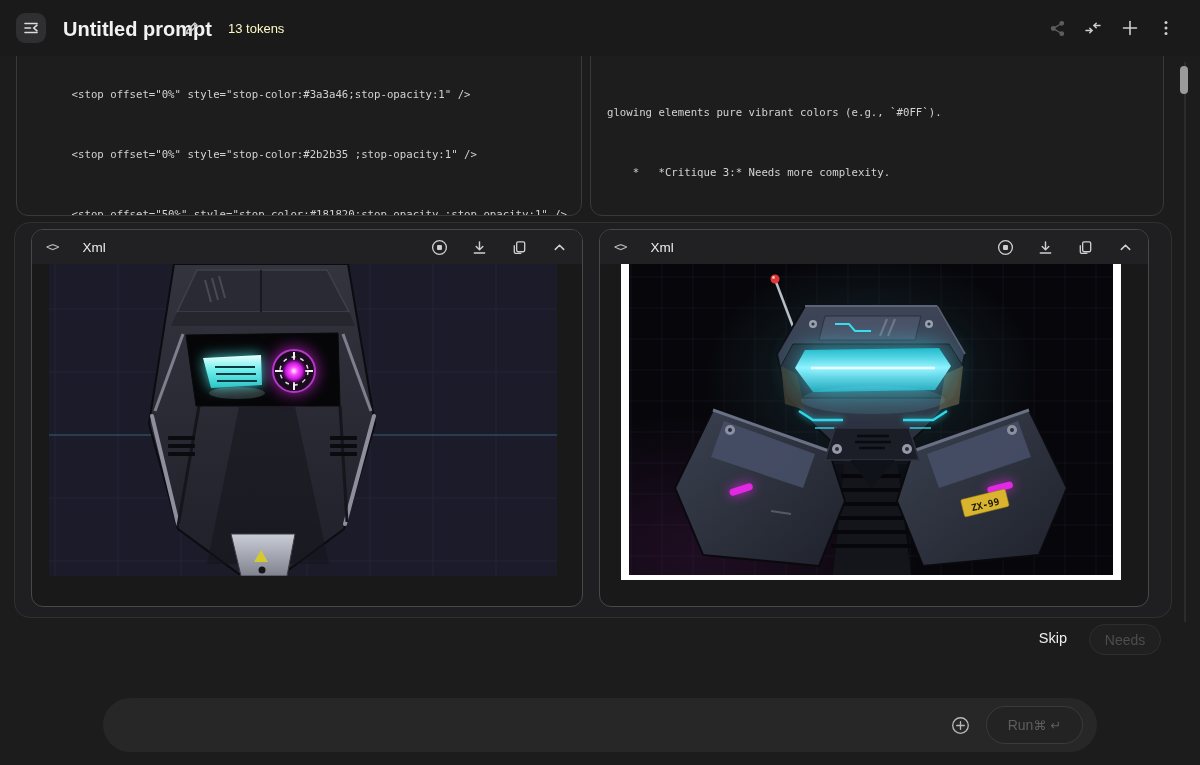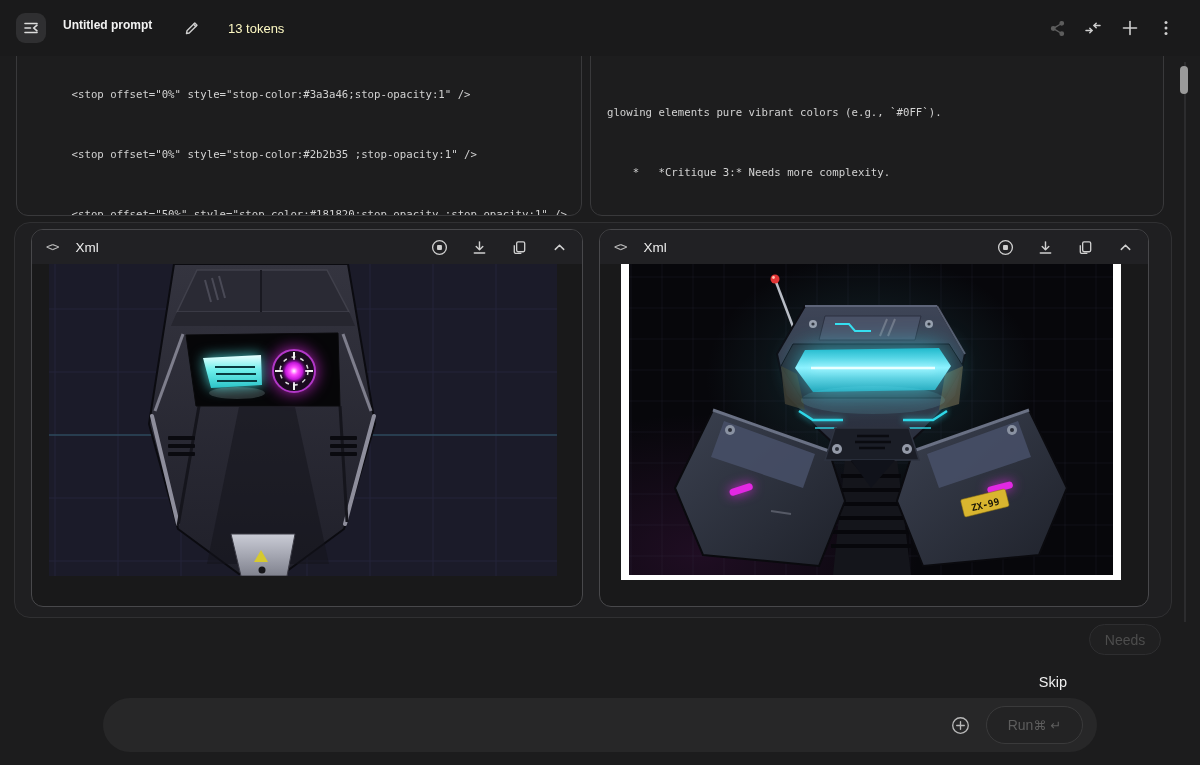--- a/index.html
+++ b/index.html
@@ -2,21 +2,21 @@
 <html><head>
 <meta charset="utf-8">
 <style>
   * { margin:0; padding:0; box-sizing:border-box; }
   html,body { width:1200px; height:765px; background:#1c1c1d; overflow:hidden;
               font-family:"Liberation Sans", sans-serif; }
   
   #topbar { position:absolute; left:0; top:0; width:1200px; height:56px; background:#1a1a1b; z-index:50; }
   #collapse-btn { position:absolute; left:16px; top:13px; width:30px; height:30px; border-radius:9px;
                   background:#2f2f31; display:flex; align-items:center; justify-content:center; cursor:pointer; }
-  #prompt-title { position:absolute; left:63px; top:18px; font-size:12px; font-weight:700; color:#f2f2f2; }
+  #prompt-title { position:absolute; left:63px; top:18px; font-size:20px; font-weight:700; color:#f2f2f2; }
   #edit-icon { position:absolute; left:184px; top:20px; cursor:pointer; }
   #token-count { position:absolute; left:228px; top:21px; font-size:13px; color:#fef9c3; }
   .tb-icon { position:absolute; top:19px; width:18px; height:18px; display:flex; align-items:center;
              justify-content:center; cursor:pointer; color:#cfcfcf; }
   
   .code-panel { position:absolute; top:40px; height:176px; border:1px solid #39393b; border-radius:12px;
                 background:#1d1d1e; overflow:hidden; }
   #code-left  { left:16px;  width:566px; }
   #code-right { left:590px; width:574px; }
   .code-pre { font-family:"DejaVu Sans Mono", monospace; font-size:10.7px; line-height:20px;
@@ -30,29 +30,29 @@
                        background:#9a9a9a; cursor:pointer; }
   
   #responses-wrapper { position:absolute; left:14px; top:222px; width:1158px; height:396px;
                        border:1px solid #303032; border-radius:16px; background:#1f1f21; }
   .render-card { position:absolute; top:6px; height:378px; border:1px solid #48484b; border-radius:12px;
                  background:#19191a; overflow:hidden; }
   #card-left  { left:16px;  width:552px; }
   #card-right { left:584px; width:550px; }
   .card-header { height:34px; background:#212124; display:flex; align-items:center; padding:0 14px; }
   .code-glyph { font-family:"DejaVu Sans Mono", monospace; font-size:12px; color:#bdbdbd; letter-spacing:-1px; }
-  .card-lang { font-size:13.5px; color:#ececec; margin-left:17px; }
+  .card-lang { font-size:13.5px; color:#ececec; margin-left:24px; }
   .hdr-spacer { flex:1; }
   .hdr-icon { width:18px; height:18px; margin-left:22px; display:flex; align-items:center;
               justify-content:center; cursor:pointer; }
   .img-area-left { margin:0 0 0 17px; width:508px; height:312px; background:#1b1b29; }
   .white-area { margin:0 0 0 21px; width:500px; height:316px; background:#ffffff; }
   .white-area svg { display:block; margin:0 auto; }
   
-  #skip-btn { position:absolute; top:630px; right:133px; font-size:14.5px; color:#efefef; cursor:pointer;margin-top:44px; }
+  #skip-btn { position:absolute; top:630px; right:133px; font-size:14.5px; color:#efefef; cursor:pointer; }
   #submit-btn { position:absolute; left:1089px; top:624px; width:72px; height:31px; border-radius:16px;
                 background:#202021; border:1px solid #2e2e30; color:#4d4d4d; font-size:14px;
                 display:flex; align-items:center; justify-content:center; cursor:default; }
   
   #prompt-bar { position:absolute; left:103px; top:698px; width:994px; height:54px; border-radius:27px;
                 background:#272728; }
   #prompt-input { position:absolute; left:30px; top:0; width:780px; height:54px; background:transparent;
                   border:none; outline:none; font-size:14.5px; color:#e0e0e0;
                   font-family:"Liberation Sans", sans-serif; }
   #prompt-input::placeholder { color:#8c8c8c; }

